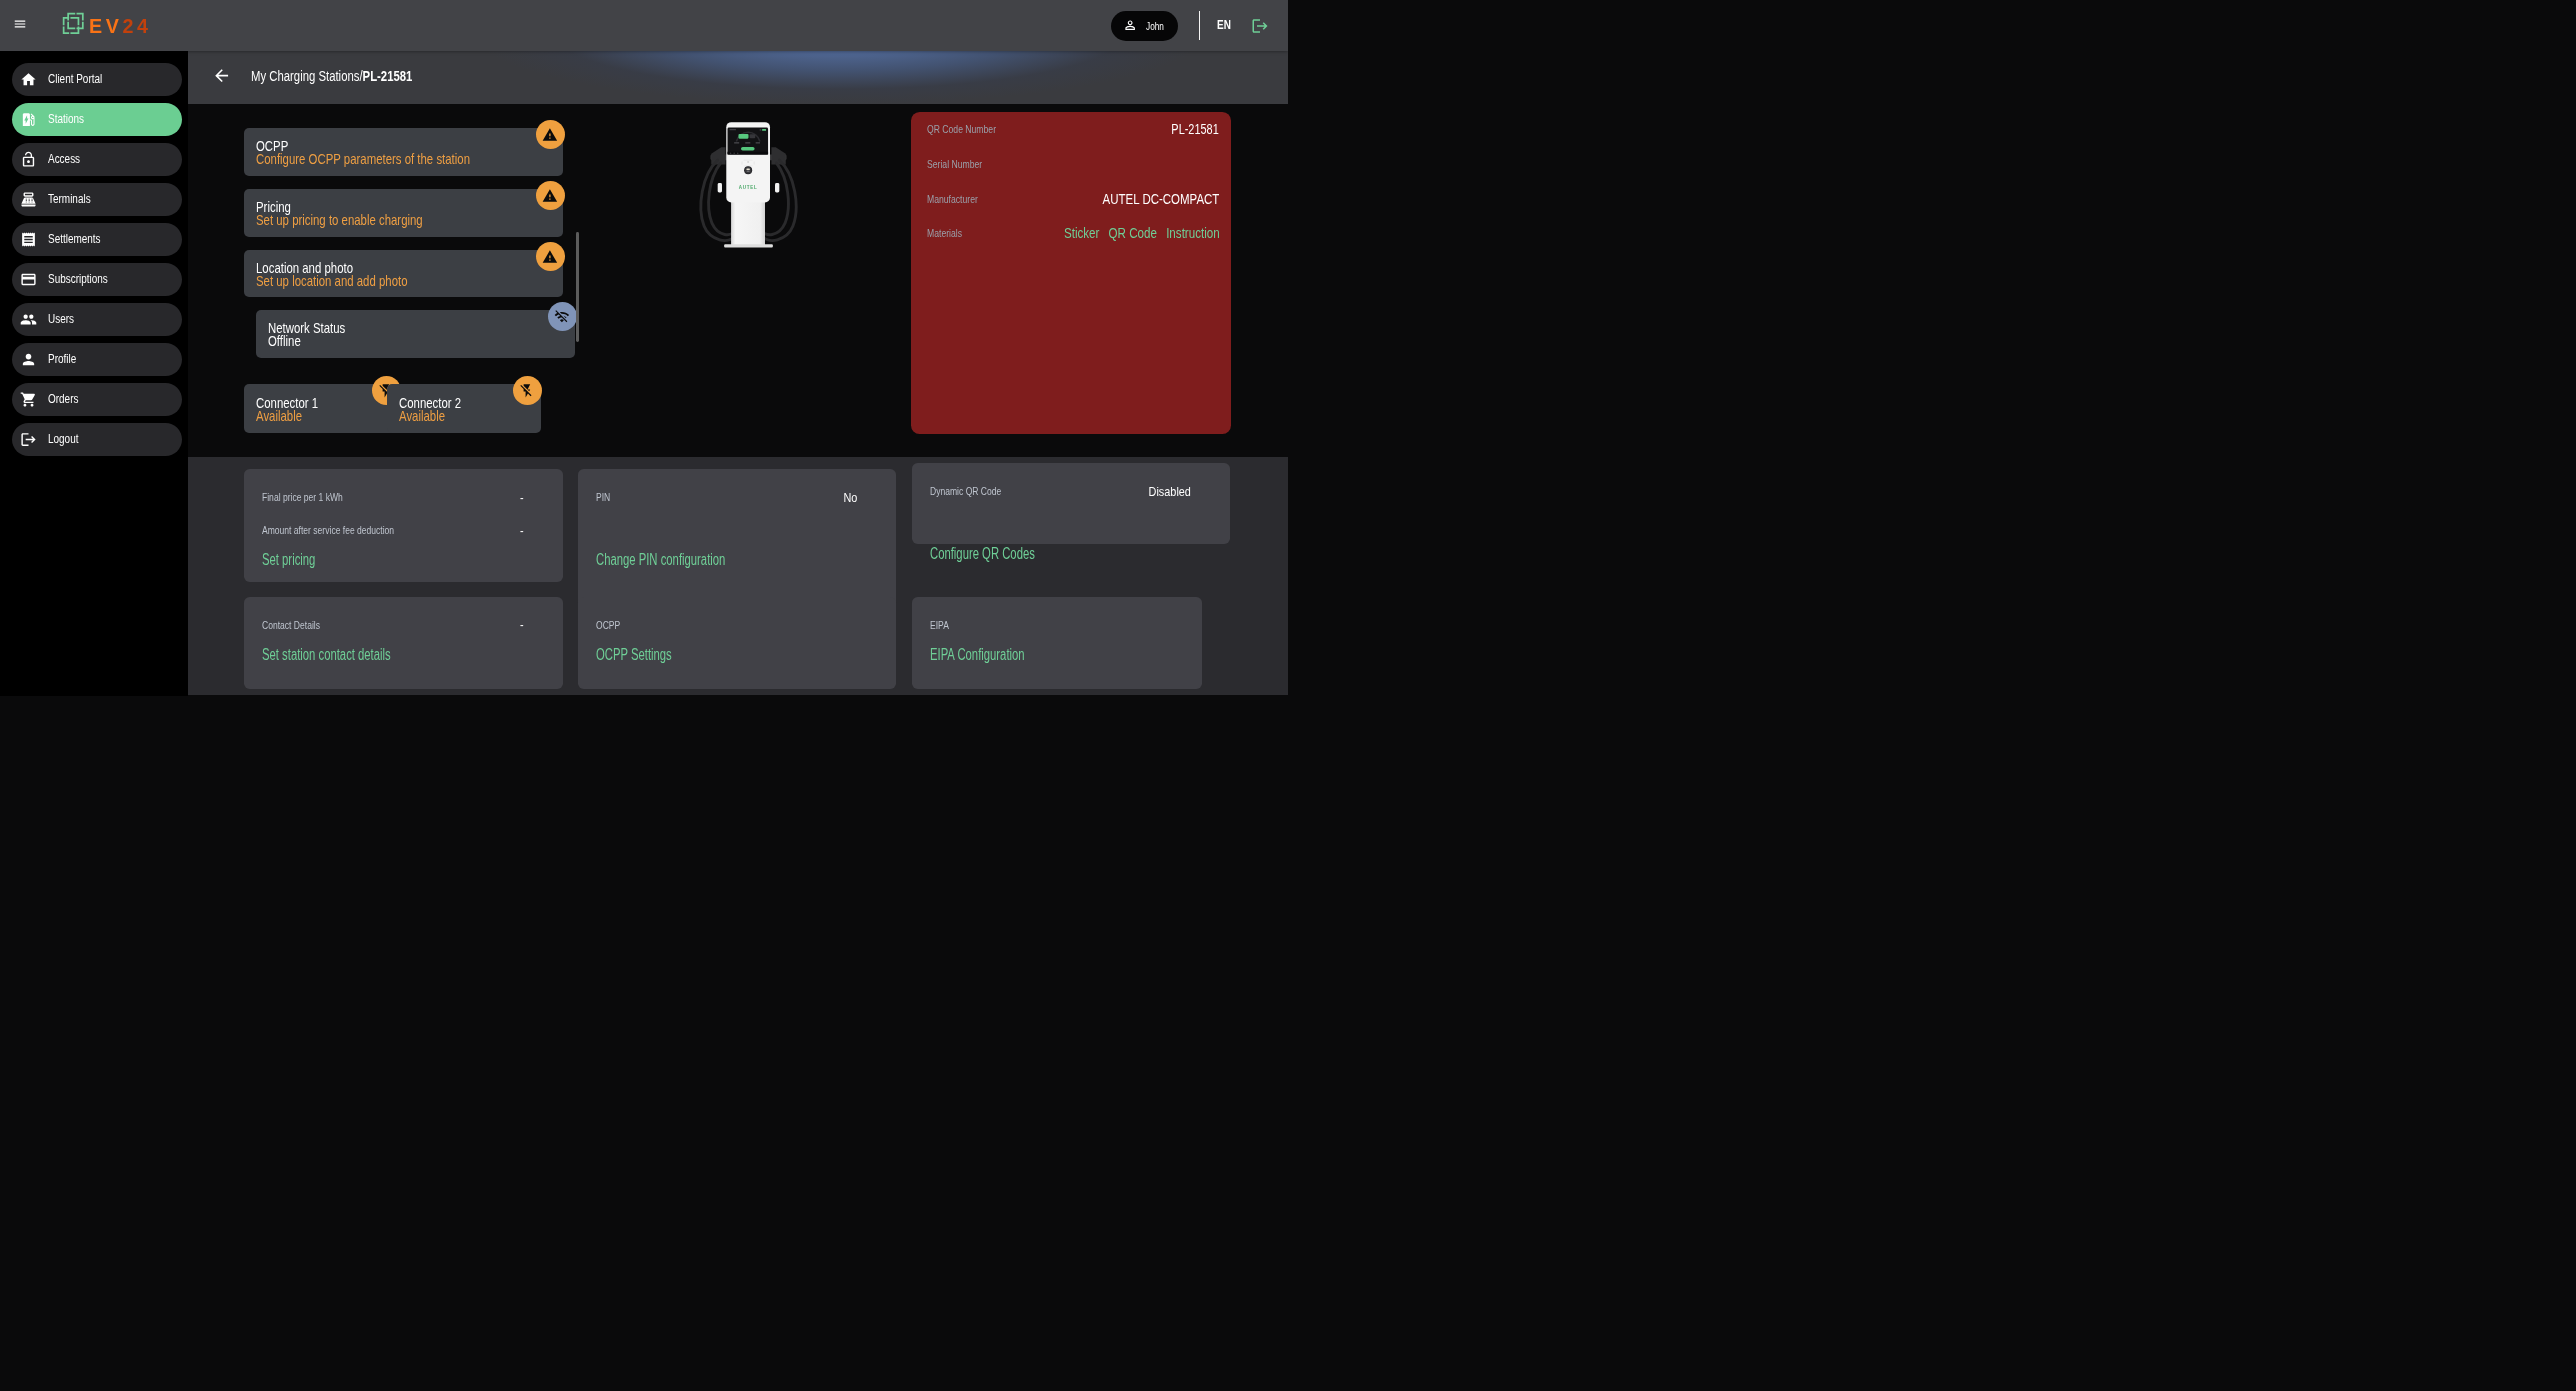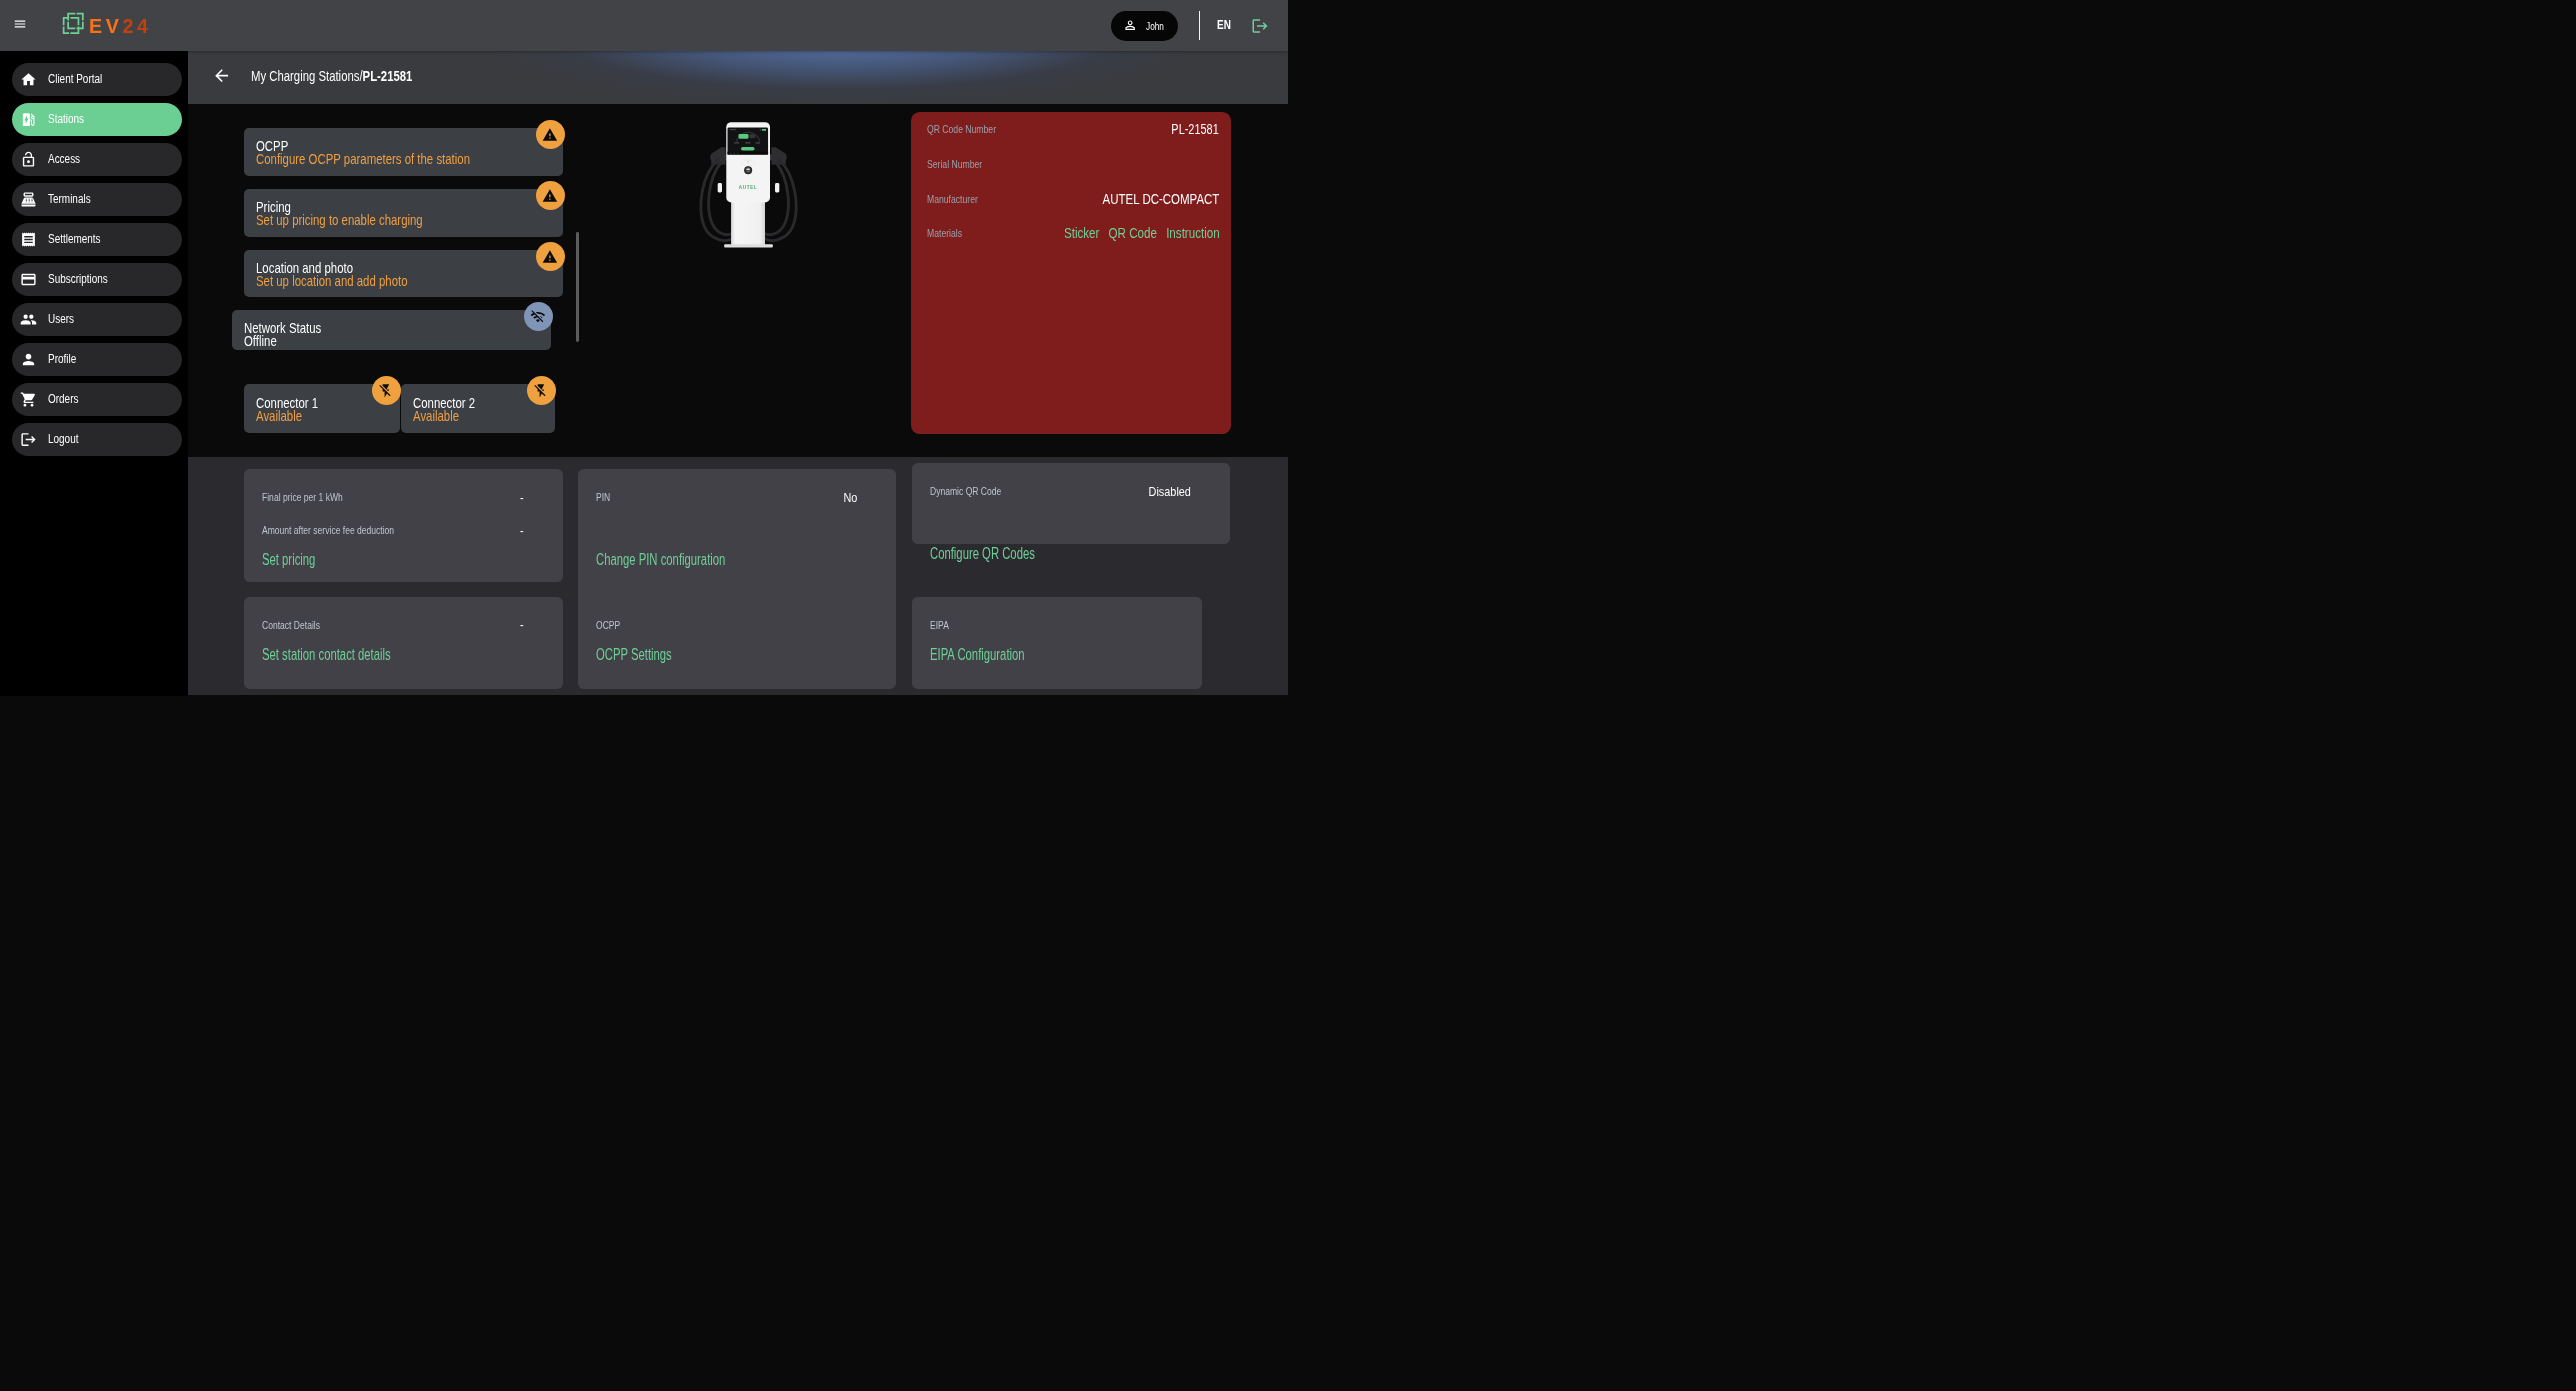--- a/index.html
+++ b/index.html
@@ -145,39 +145,39 @@
 </div>
 <div class="abs card" style="left:244px;top:250px;width:319px;height:47px">
   <div class="badge" style="background:#efa03f">
       <svg width="17" height="17" viewBox="0 0 24 24">
         <path fill="#0c0c0c" d="M1 21h22L12 2 1 21zm12-3h-2v-2h2v2zm0-4h-2v-4h2v4z"></path>
       </svg>
     </div>
   <div class="ctitle">Location and photo</div>
   <div class="csub">Set up location and add photo</div>
 </div>
-<div class="abs card" style="left:232px;top:310px;width:319px;height:40px">
+<div class="abs card" style="left:256px;top:310px;width:319px;height:48px">
   <div class="badge" style="background:#8094b8">
       <svg width="17" height="17" viewBox="0 0 24 24">
         <path fill="#0c0c0c" d="M22.99 9C19.15 5.16 13.8 3.76 8.84 4.78l2.52 2.52c3.47-.17 6.99 1.05 9.63 3.7l2-2zm-4 4c-1.29-1.29-2.84-2.13-4.49-2.56l3.53 3.53.96-.97zM2 3.05L5.07 6.1C3.6 6.82 2.22 7.78 1 9l1.99 2c1.24-1.24 2.67-2.16 4.2-2.77l2.24 2.24C7.81 10.89 6.27 11.73 5 13v.01L6.99 15c1.36-1.36 3.14-2.04 4.92-2.06L18.98 20l1.27-1.26L3.29 1.79 2 3.05zM9 17l3 3 3-3c-1.65-1.66-4.34-1.66-6 0z"></path>
       </svg>
     </div>
   <div class="ctitle">Network Status</div>
   <div class="csub" style="color:#fff">Offline</div>
 </div>
 <div class="abs card" style="left:244px;top:384px;width:156px;height:49px">
   <div class="badge" style="background:#efa03f;right:-0.7px">
       <svg width="17" height="17" viewBox="0 0 24 24">
         <path fill="#0c0c0c" d="M3.27 3L2 4.27l5 5V13h3v9l3.58-6.14L17.73 20 19 18.73 3.27 3zM17 10h-4l4-8H7v2.18l8.46 8.46L17 10z"></path>
       </svg>
     </div>
   <div class="ctitle" style="top:10.7px">Connector 1</div>
   <div class="csub" style="top:24px">Available</div>
 </div>
-<div class="abs card" style="left:401px;top:384px;width:154px;height:49px">
+<div class="abs card" style="left:387px;top:384px;width:154px;height:49px">
   <div class="badge" style="background:#efa03f;right:-0.7px">
       <svg width="17" height="17" viewBox="0 0 24 24">
         <path fill="#0c0c0c" d="M3.27 3L2 4.27l5 5V13h3v9l3.58-6.14L17.73 20 19 18.73 3.27 3zM17 10h-4l4-8H7v2.18l8.46 8.46L17 10z"></path>
       </svg>
     </div>
   <div class="ctitle" style="top:10.7px">Connector 2</div>
   <div class="csub" style="top:24px">Available</div>
 </div>
 <div class="abs" style="left:576px;top:232px;width:2.5px;height:110px;background:#5c5c5c;border-radius:1.4px"></div>
 

